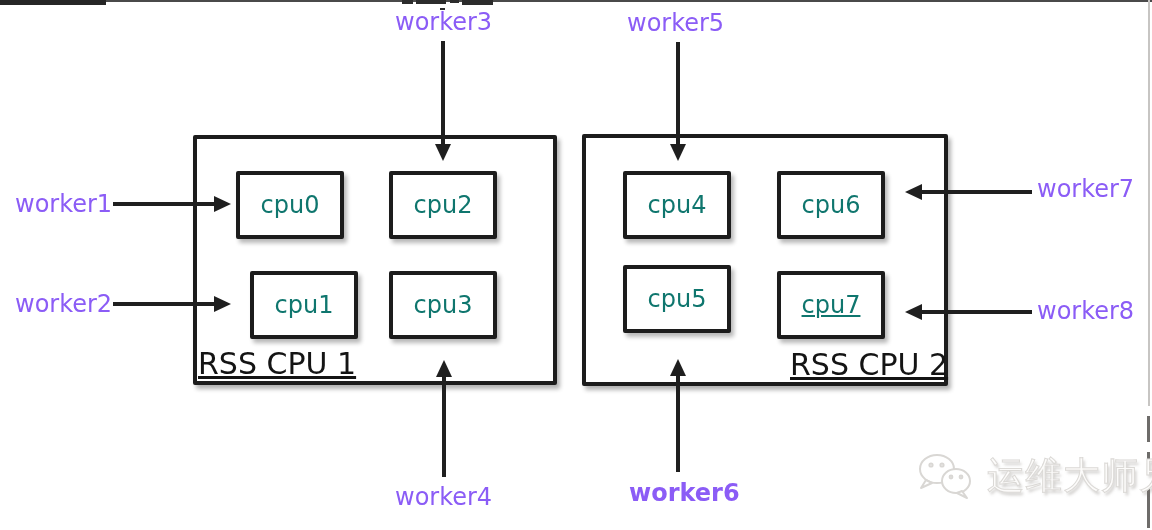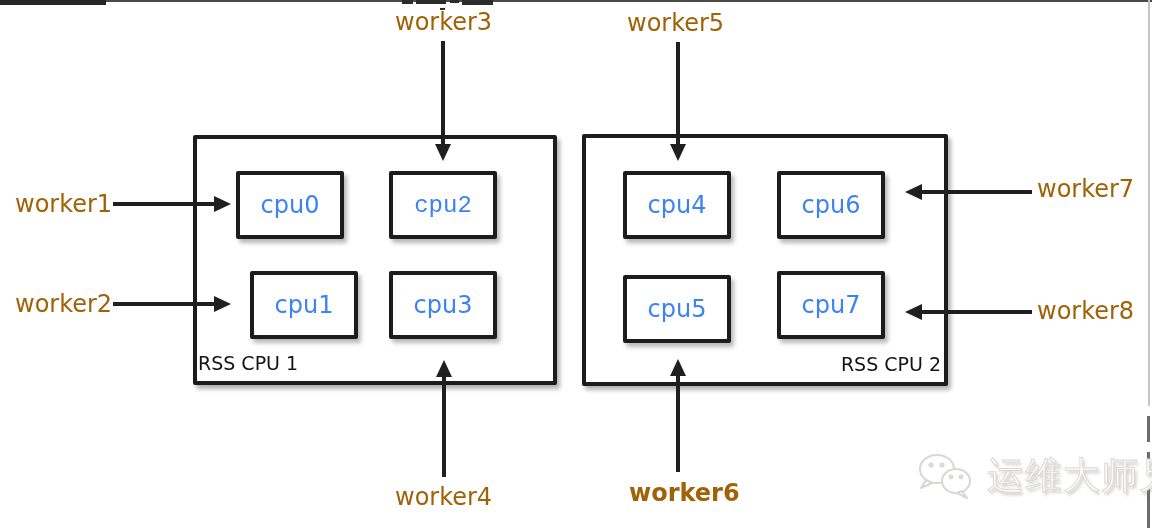--- a/index.html
+++ b/index.html
@@ -36,57 +36,58 @@
     border: 4px solid #1c1c1c;
     border-radius: 2px;
     background: #ffffff;
     box-shadow: 3px 4px 4px rgba(0,0,0,0.30);
   }
   #group1 { left: 193px; top: 135px; width: 364px; height: 250px; }
   #group2 { left: 582px; top: 134px; width: 366px; height: 252px; }
 
   .group-label {
     position: absolute;
-    font-size: 19px;
+    font-size: 30px;
     line-height: 25px;
     letter-spacing: 0px;
     color: #141414;
     white-space: nowrap;
+    text-decoration: underline;
   }
   #group1-label { left: 198px; top: 351px; }
   #group2-label { left: 790px; top: 352px; width: 151px; text-align: right; }
 
   
   .cpu-box {
     position: absolute;
     box-sizing: border-box;
     width: 108px; height: 68px;
     border: 4px solid #1c1c1c;
     border-radius: 2px;
     background: #ffffff;
     box-shadow: 3px 4px 4px rgba(0,0,0,0.28);
     display: flex; align-items: center; justify-content: center;
     font-size: 24px;
-    color: #3b82f6;
+    color: #0f766e;
   }
   #cpu0 { left: 236px; top: 171px; }
-  #cpu2 { left: 389px; top: 171px; font-family: Liberation Mono, monospace; }
+  #cpu2 { left: 389px; top: 171px; }
   #cpu1 { left: 250px; top: 271px; }
   #cpu3 { left: 389px; top: 271px; }
   #cpu4 { left: 623px; top: 171px; }
   #cpu6 { left: 777px; top: 171px; }
-  #cpu5 { left: 623px; top: 275px; }
-  #cpu7 { left: 777px; top: 271px; }
+  #cpu5 { left: 623px; top: 265px; }
+  #cpu7 { left: 777px; top: 271px; text-decoration: underline; }
 
   
   .worker-label {
     position: absolute;
     font-size: 24px;
     line-height: 26px;
-    color: #a16207;
+    color: #8b5cf6;
     white-space: nowrap;
   }
   #worker1 { left: 15px;   top: 191px; }
   #worker2 { left: 15px;   top: 291px; }
   #worker3 { left: 395px;  top: 9px;   }
   #worker4 { left: 395px;  top: 484px; }
   #worker5 { left: 627px;  top: 10px;  }
   #worker6 { left: 629px;  top: 480px; font-weight: bold; }
   #worker7 { left: 1037px; top: 176px; }
   #worker8 { left: 1037px; top: 298px; }

